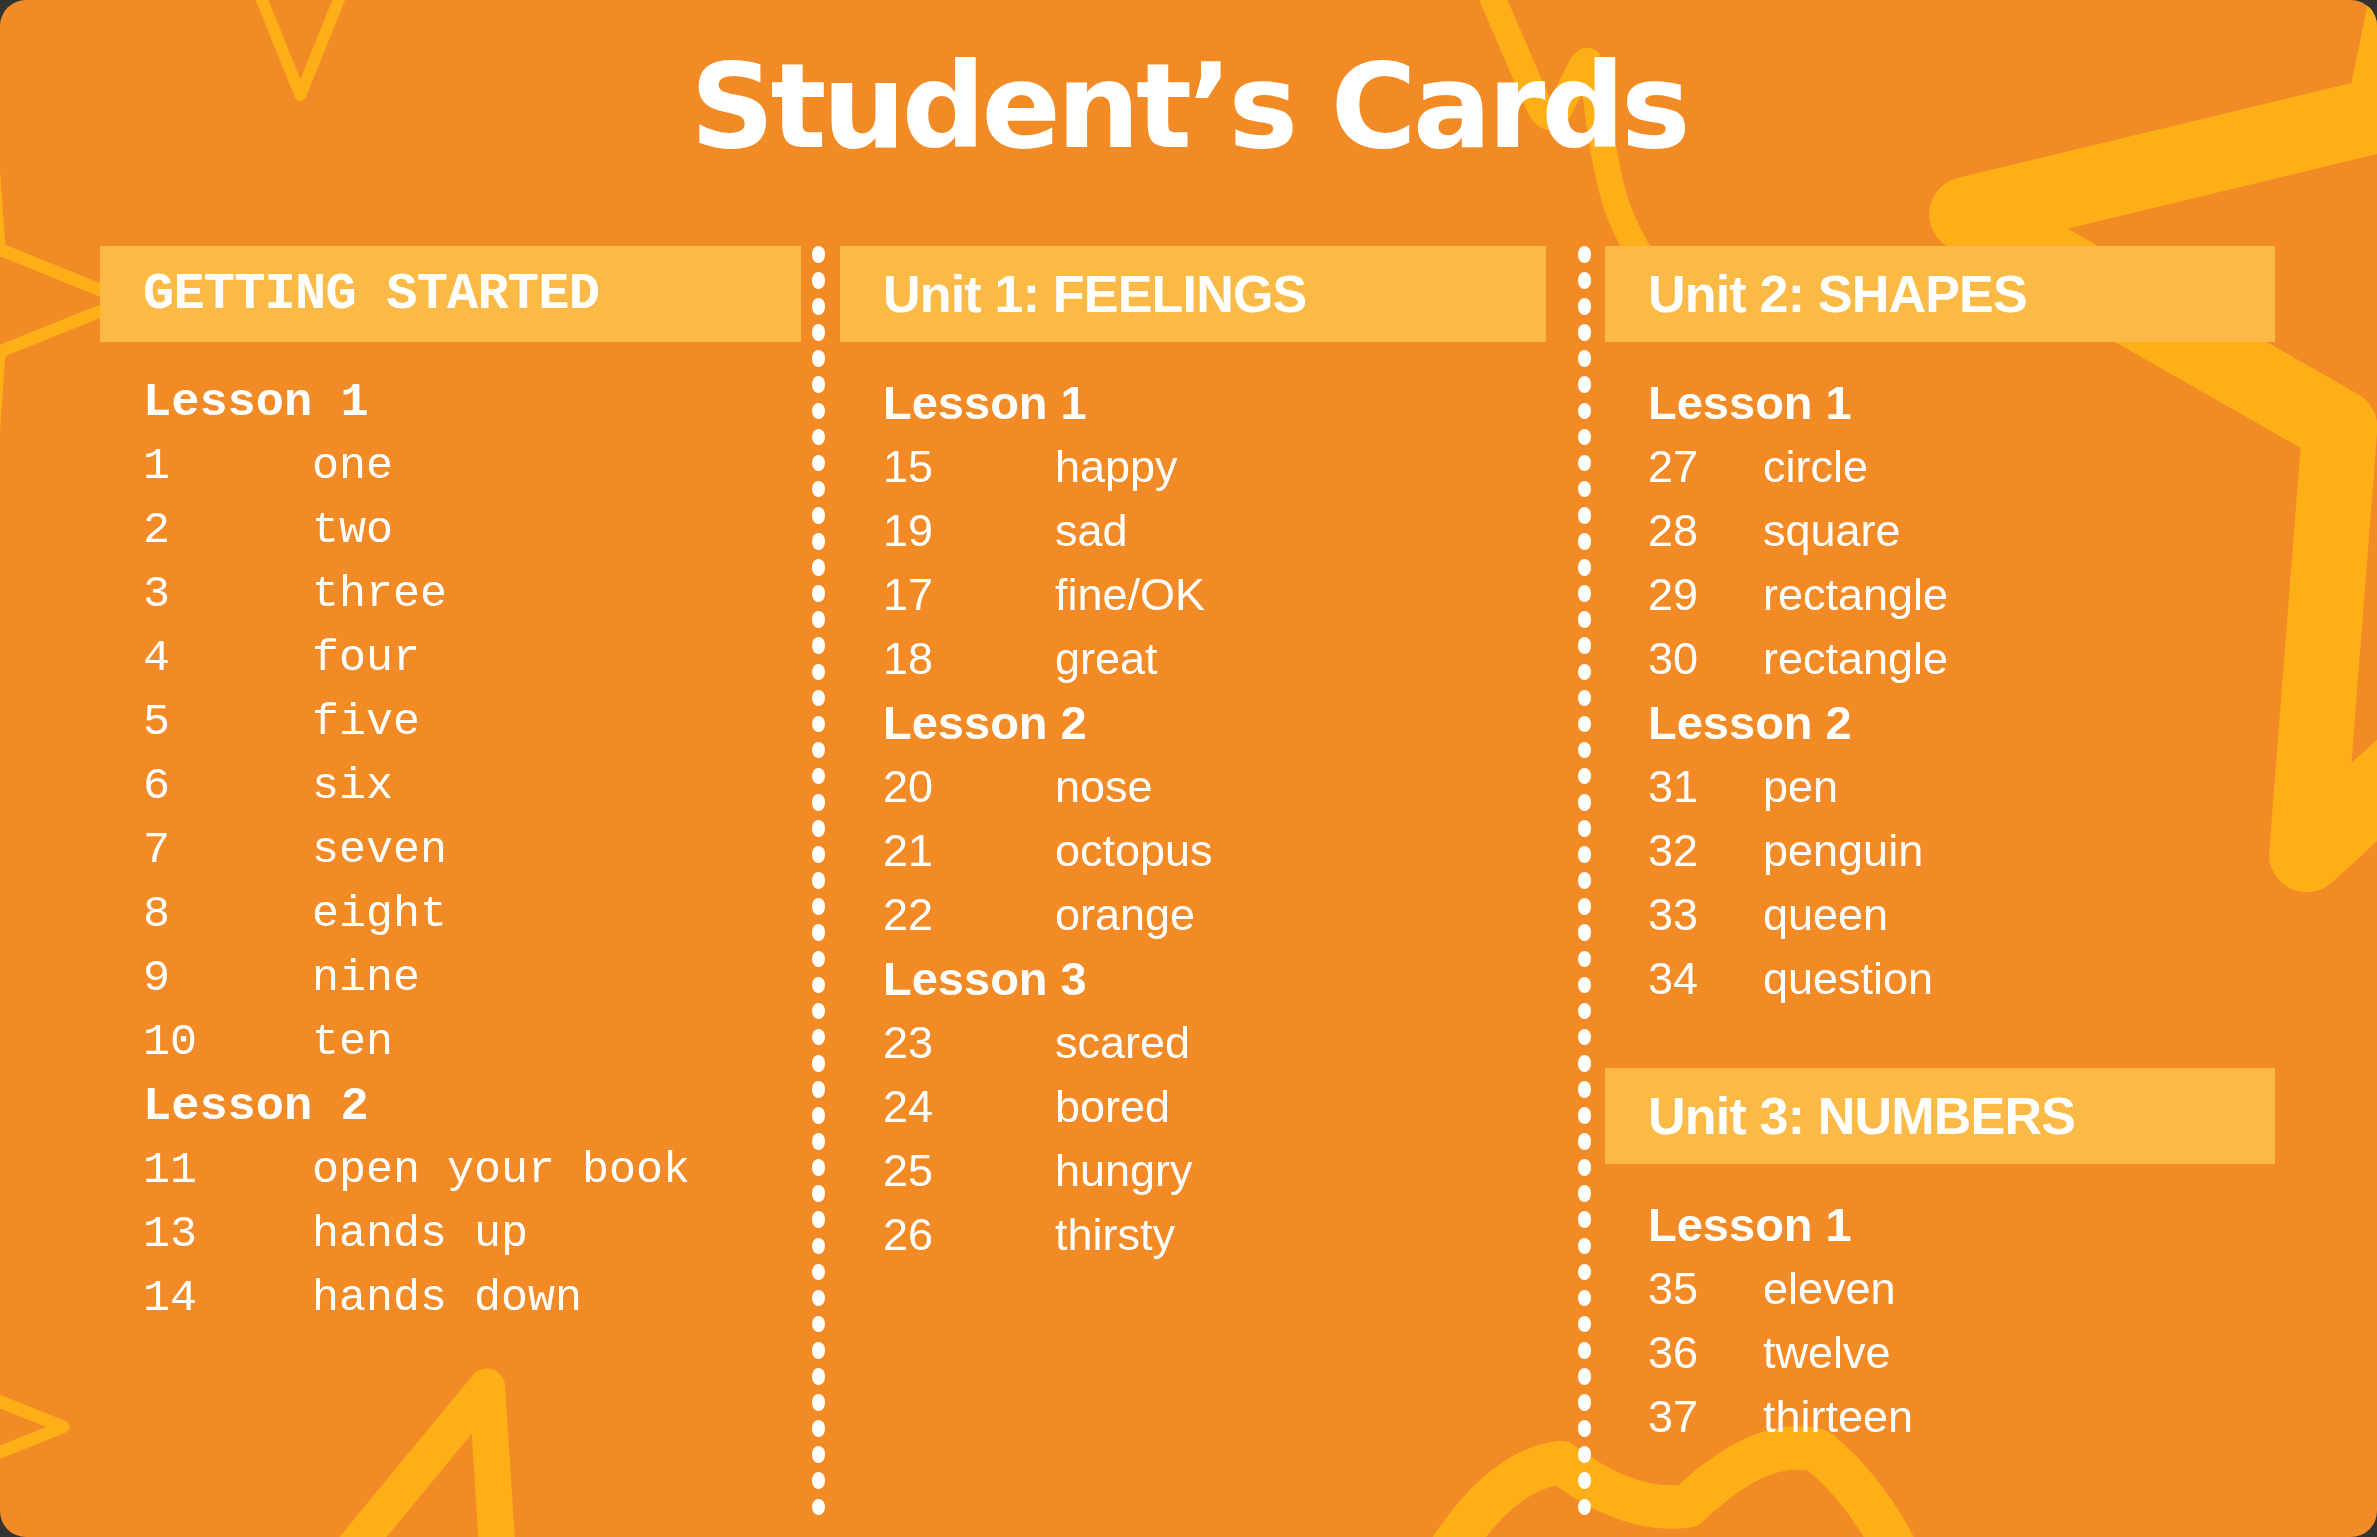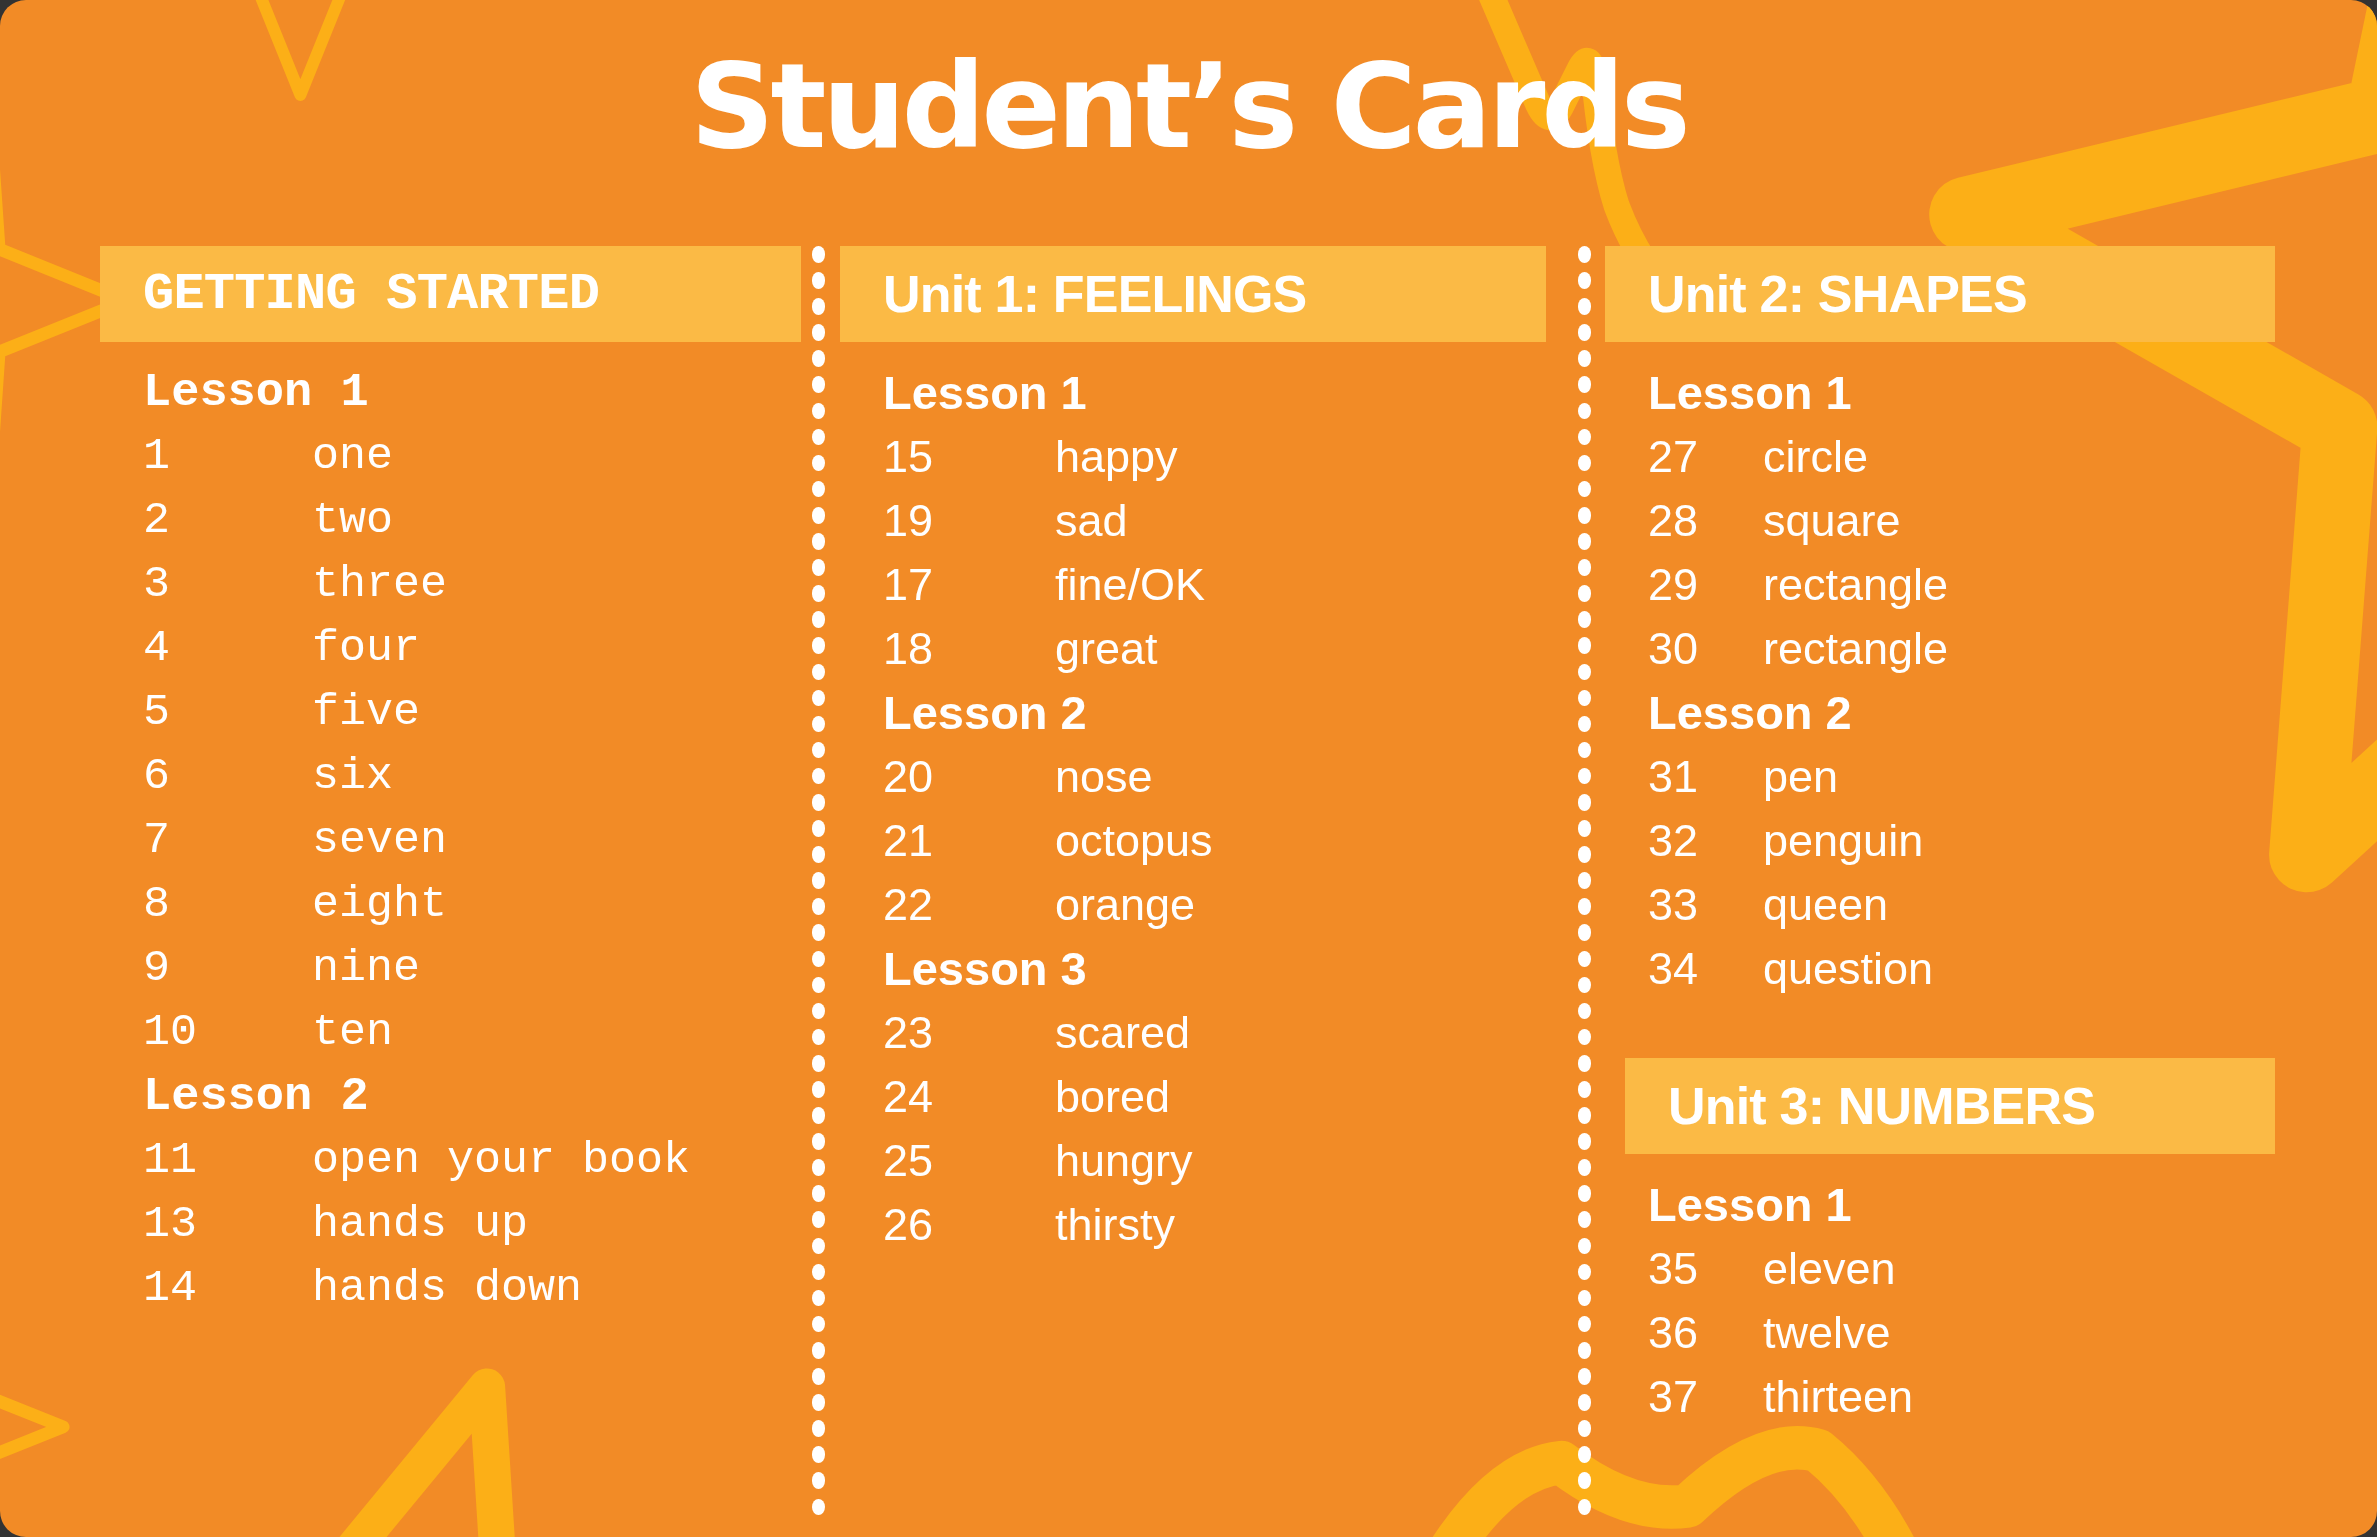--- a/index.html
+++ b/index.html
@@ -28,22 +28,22 @@
   .col-1 { left:840px; width:706px; }
   .col-2 { left:1605px; width:670px; }
 
   .unit-band {
     height:96px; background:var(--band,#FBBA45);
     display:flex; align-items:center;
     padding-left:43px; box-sizing:border-box;
     color:var(--text,#fff); font-weight:bold; font-size:52px;
     letter-spacing:-0.8px;
   }
-  .unit-band.sub { margin-top:57px;margin-left:20px; }
-  .unit-content { padding-top:19px; }
+  .unit-band.sub { margin-top:57px; }
+  .unit-content { padding-top:29px; }
 
   .row {
     position:relative; height:64px; line-height:64px;
     padding-left:43px; color:var(--text,#fff); font-size:45px;
     white-space:nowrap;
   }
   .row.lesson { font-weight:bold; font-size:47px; }
   .word { position:absolute; top:0; left:212px; }
   .col-1 .word { left:215px; }
   .col-2 .word { left:158px; }

